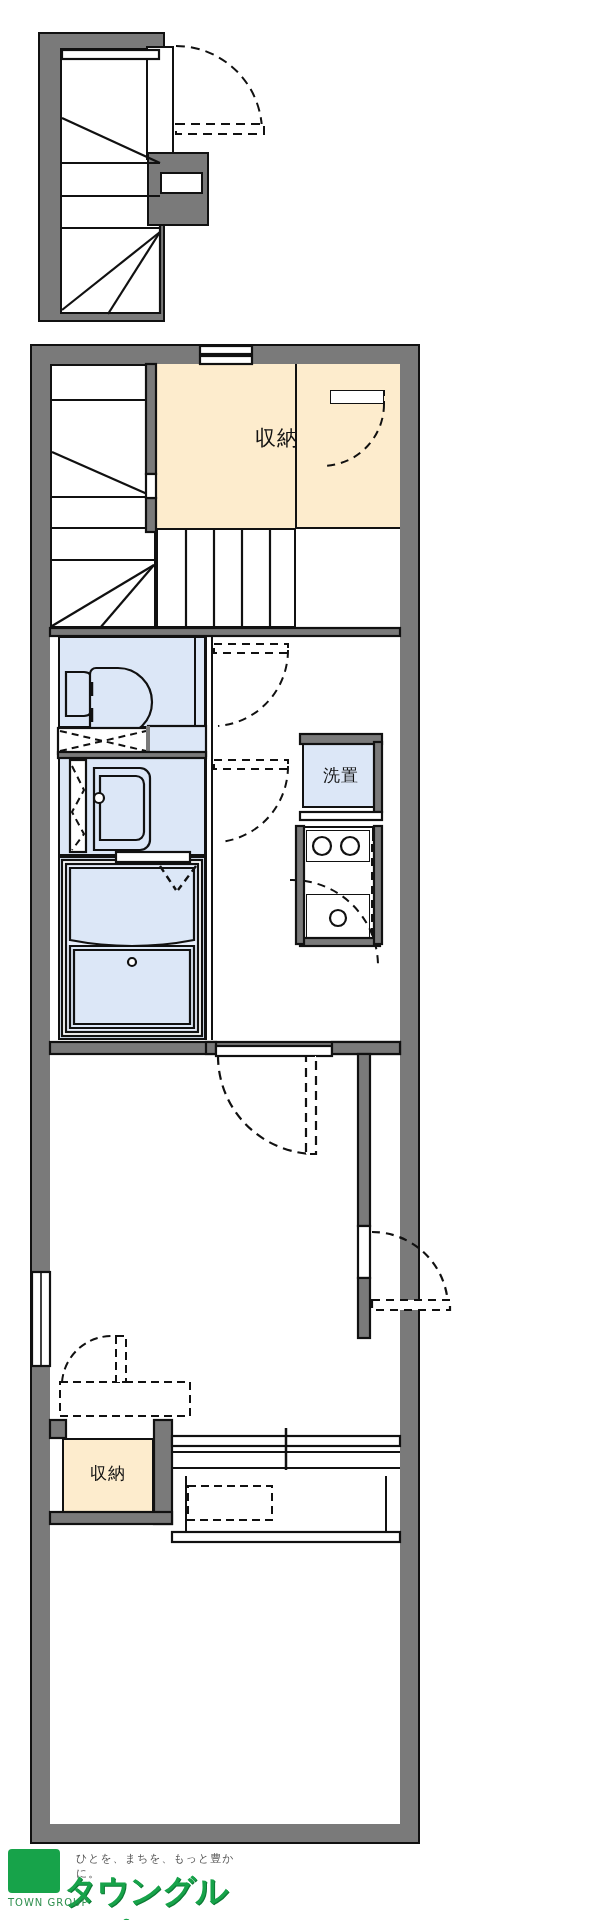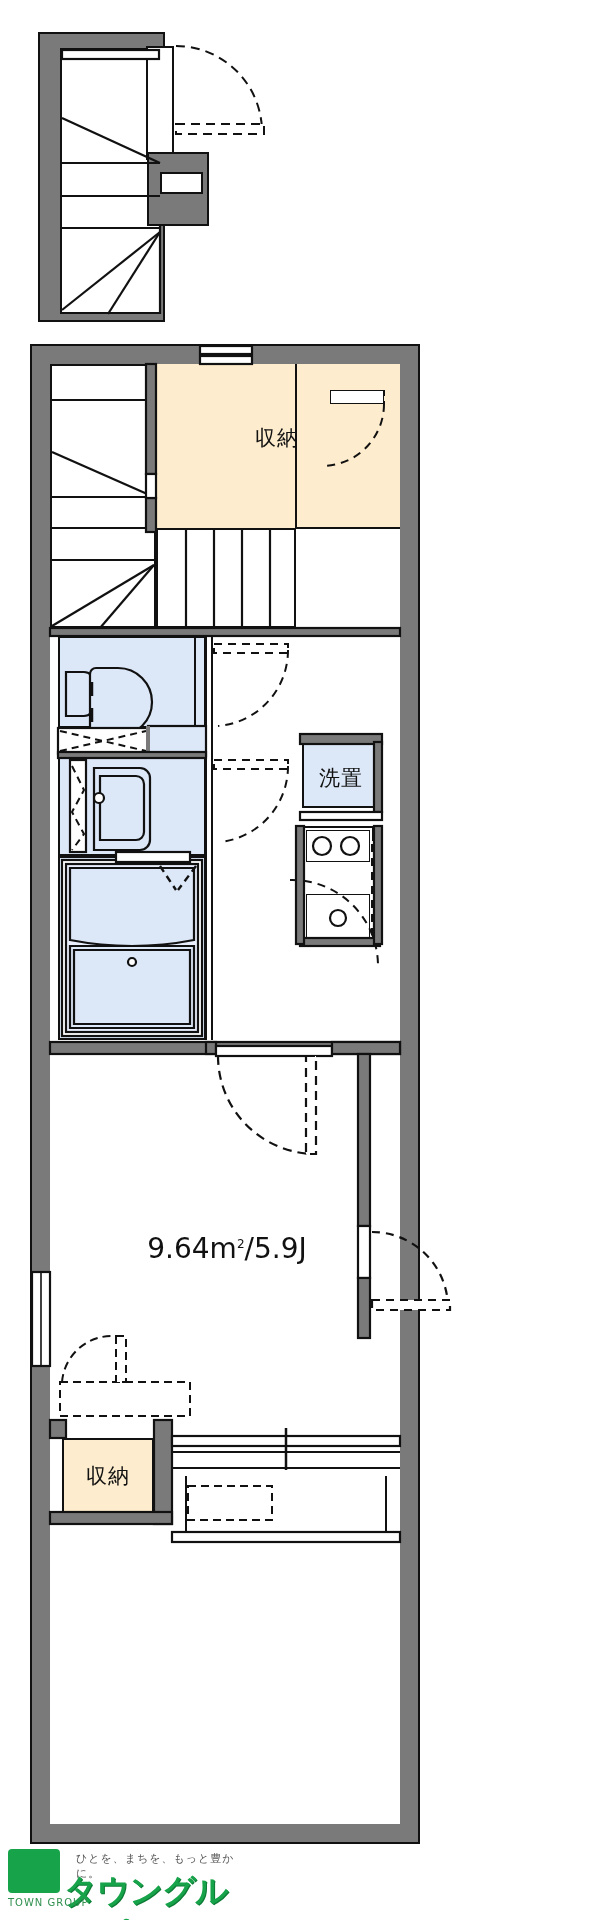--- a/index.html
+++ b/index.html
@@ -12,21 +12,21 @@
   .wall{background:#7a7a7a;border:2px solid #111111;}
   .room-closet{background:#fdeccd;}
   .room-water{background:#dce7f7;}
 
   
   .lbl{position:absolute;color:#111111;white-space:nowrap;text-align:center;
        font-family:"DejaVu Sans","Liberation Sans",sans-serif;}
   .lbl-room{font-size:34px;letter-spacing:2px;}
   .lbl-area{font-size:28px;letter-spacing:0px;}
   .lbl-mid{font-size:21px;letter-spacing:1px;}
-  .lbl-sm{font-size:21px;letter-spacing:1px;}
+  .lbl-sm{font-size:17px;letter-spacing:1px;}
   .sup{font-size:12px;vertical-align:super;}
 
   svg.ov{position:absolute;left:0;top:0;width:604px;height:1920px;pointer-events:none;}
 
   
   #logo{position:absolute;left:8px;top:1845px;width:250px;height:66px;}
   #logo .tg-text{position:absolute;left:56px;top:24px;font-size:33px;font-weight:bold;
       color:#17a34a;letter-spacing:-1px;font-family:"DejaVu Sans","Liberation Sans",sans-serif;
       text-shadow:1px 1px 0 #0d7a35;}
   #logo .tg-tag{position:absolute;left:68px;top:6px;font-size:11px;color:#555555;letter-spacing:1px;
@@ -68,23 +68,20 @@
 
   <div class="abs room-water" style="left:58px;top:856px;width:148px;height:184px;border:2px solid #111111;"></div>
 
   <div class="abs room-water" style="left:302px;top:742px;width:78px;height:66px;border:2px solid #111111;"></div>
   <div class="lbl lbl-sm" style="left:308px;top:764px;width:66px;">洗置</div>
 
   <div class="abs" style="left:302px;top:826px;width:72px;height:118px;background:#ffffff;border:2px solid #111111;"></div>
   <div class="abs" style="left:306px;top:830px;width:64px;height:32px;background:#ffffff;border:1.5px solid #111111;"></div>
   <div class="abs" style="left:306px;top:894px;width:64px;height:46px;background:#ffffff;border:1.5px solid #111111;"></div>
 
-  <div class="lbl lbl-area" style="left:112px;top:1232px;width:230px;">
-    <span>9.64</span><span>m</span><span class="sup">2</span><span>/5.9J</span>
-  </div>
 
   <div class="lbl lbl-sm" style="left:70px;top:1393px;width:110px;">エアコン</div>
 
   <div class="abs room-closet" style="left:62px;top:1438px;width:92px;height:82px;border:2px solid #111111;"></div>
   <div class="lbl lbl-sm" style="left:66px;top:1462px;width:84px;">収納</div>
 
   <svg class="ov" viewBox="0 0 604 1920">
     <g stroke="#111111" fill="none" stroke-width="2.2">
 
       <rect x="62" y="50" width="97" height="9" fill="#ffffff"></rect>

